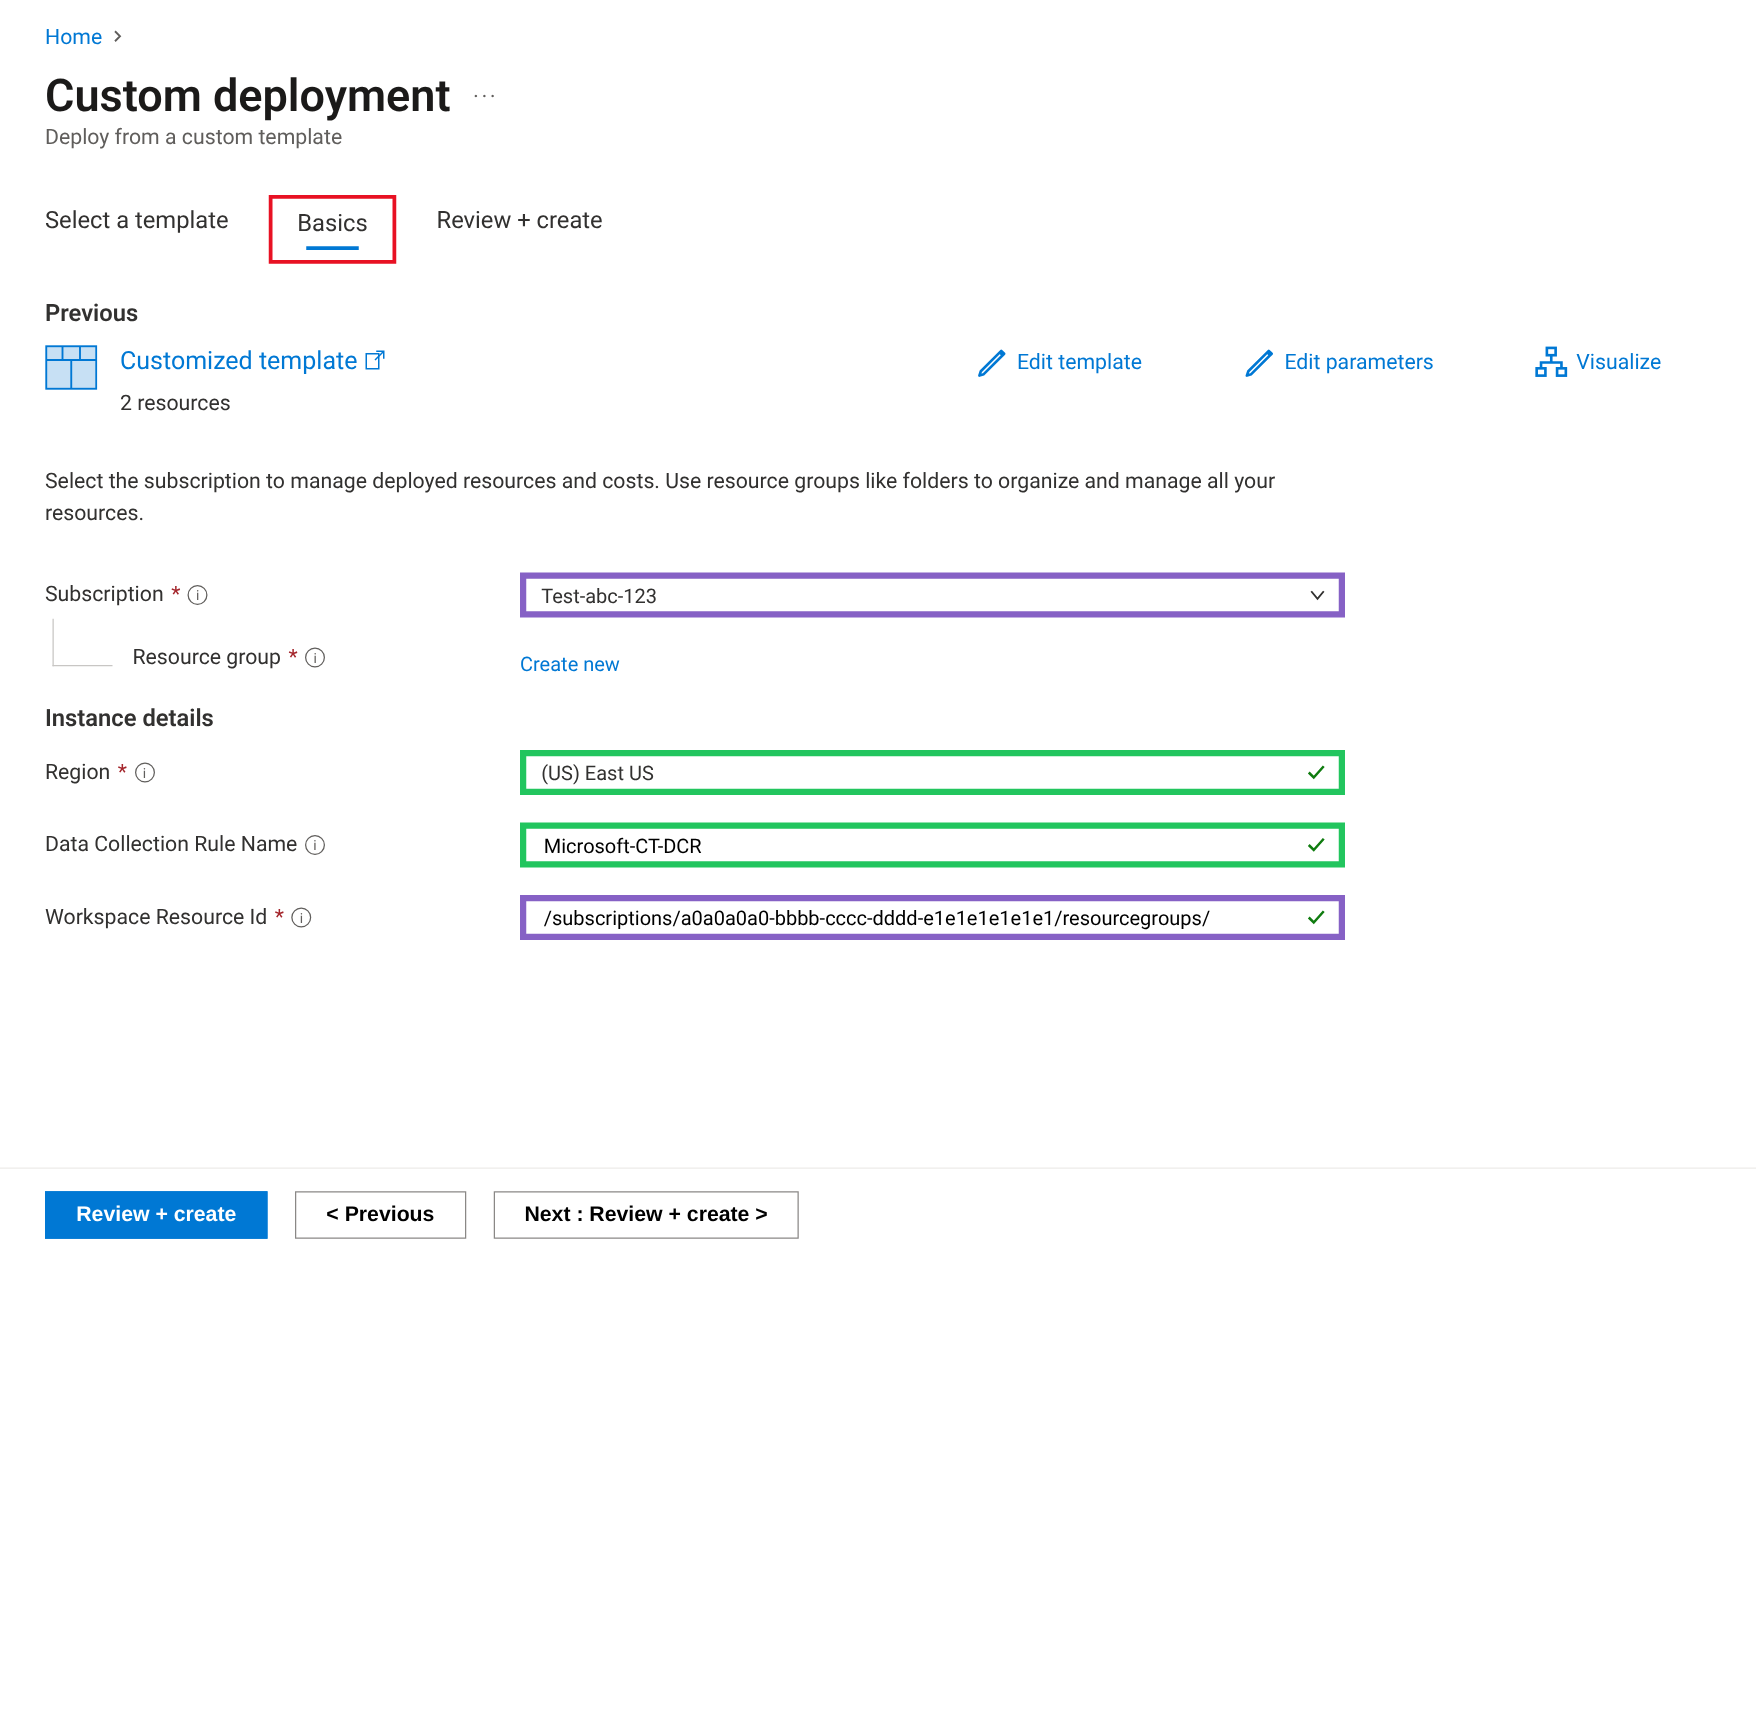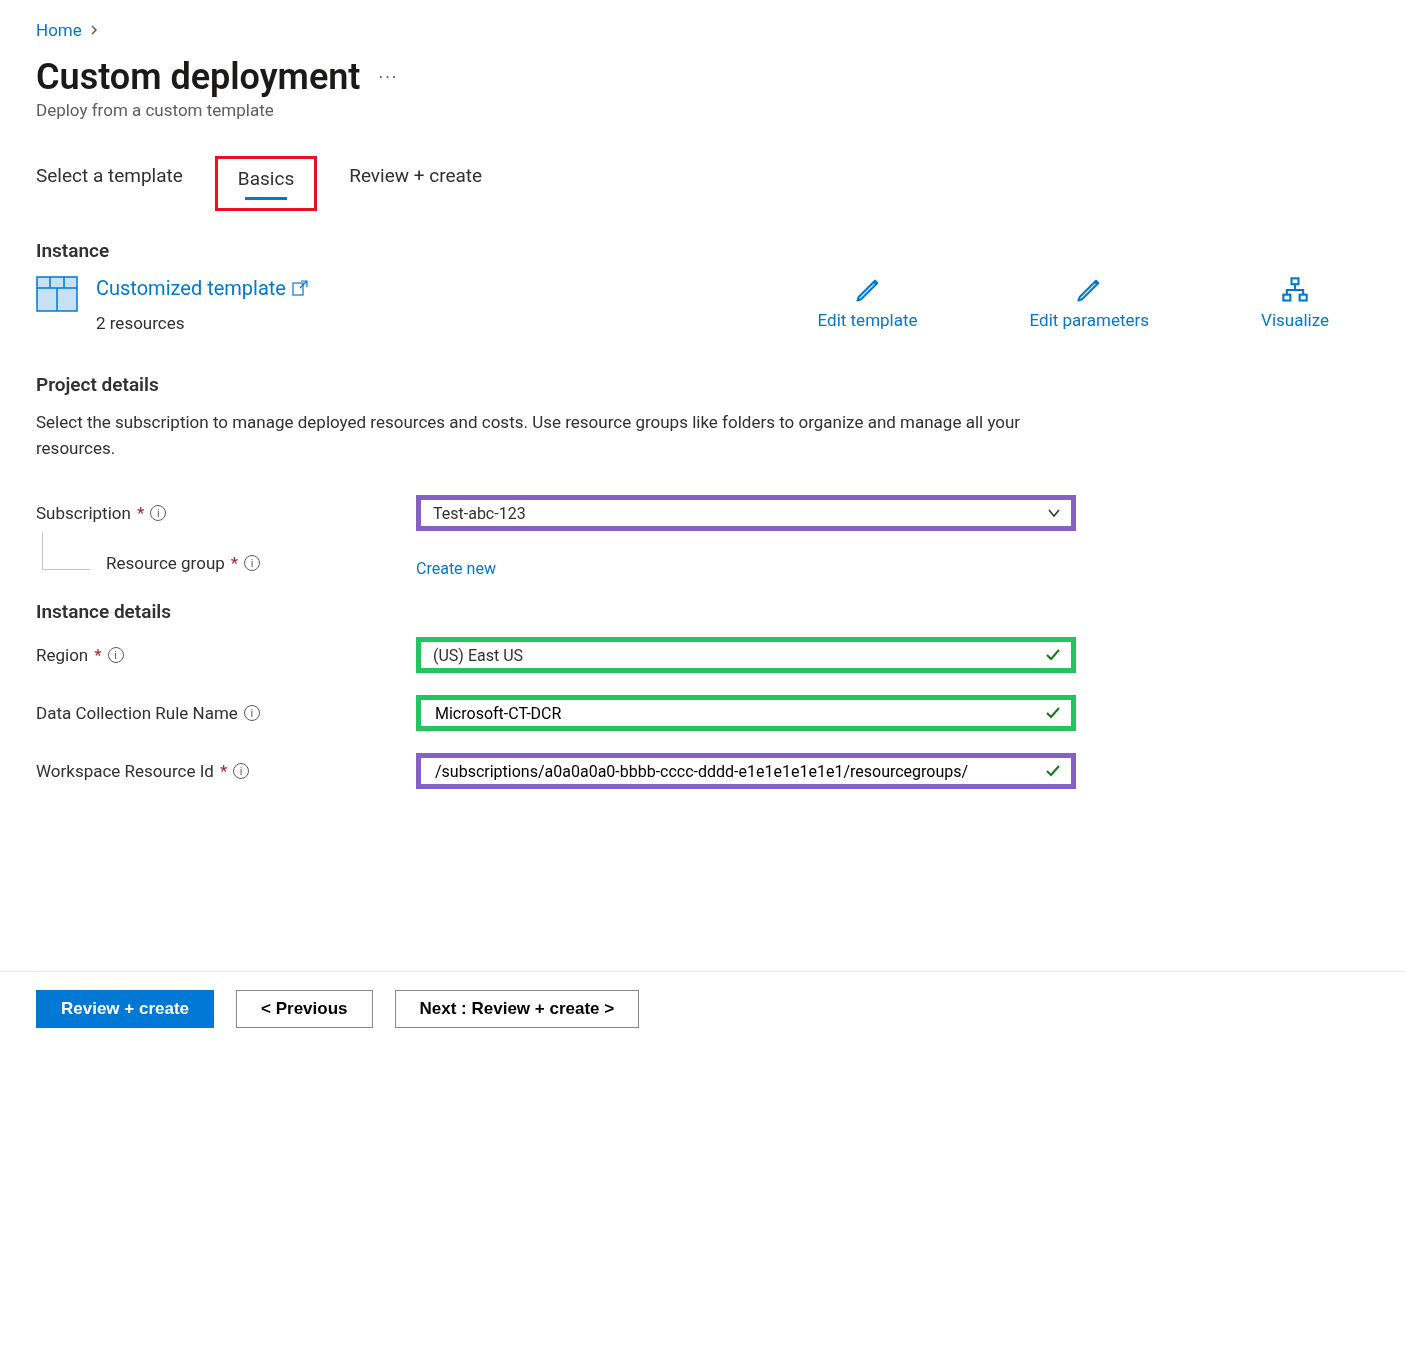--- a/index.html
+++ b/index.html
@@ -29,21 +29,21 @@
   }
   .tab-highlight { border: 3px solid #e81123; padding: 4px 20px 8px 20px; }
   .tab-highlight .tab { padding: 4px 0 10px 0; }
   h3.section { font-size: 19px; font-weight: 600; margin: 0 0 14px 0; }
   .template-row { display:flex; align-items:flex-start; gap:60px; margin-bottom: 40px; }
   .template-left { display:flex; gap:18px; align-items:flex-start; }
   .template-icon { width:42px; height:36px; }
   .template-link { color:#0078d4; text-decoration:none; font-size:20px; display:flex; align-items:center; gap:6px; }
   .resources-count { font-size: 17px; color:#323130; margin-top:13px; }
   .actions { display:flex; gap:80px; margin-left:auto; margin-right:40px; }
-  .action { display:flex; flex-direction:column; align-items:center; gap:6px; color:#0078d4; cursor:pointer; font-size:17px;margin-left:32px; }
+  .action { display:flex; flex-direction:row; align-items:center; gap:6px; color:#0078d4; cursor:pointer; font-size:17px; }
   .action svg { width:28px; height:28px; }
   .desc { font-size:17px; color:#323130; margin: 10px 0 34px 0; line-height:1.5; max-width: 1000px; }
   .form-row { display:flex; align-items:center; margin-bottom: 22px; }
   .label-cell { width: 380px; display:flex; align-items:center; gap:6px; font-size:17px; }
   .required { color:#a4262c; }
   .info-icon { width:16px; height:16px; border:1px solid #605e5c; border-radius:50%; display:inline-flex; align-items:center; justify-content:center; font-size:11px; color:#605e5c; cursor:pointer;}
   .input-cell { flex:1; max-width: 660px; position:relative; }
   .select-box, .text-box {
     width:100%; height:36px; border:5px solid #22c55e; background:#fff;
     display:flex; align-items:center; padding:0 36px 0 12px; font-size:16px;
@@ -85,21 +85,21 @@
   <div class="subtitle">Deploy from a custom template</div>
 
   <div class="tabs">
     <div class="tab">Select a template</div>
     <div class="tab-highlight">
       <div class="tab active">Basics</div>
     </div>
     <div class="tab">Review + create</div>
   </div>
 
-  <h3 class="section">Instance</h3>
+  <h3 class="section">Previous</h3>
 
   <div class="template-row">
     <div class="template-left">
       <svg class="template-icon" viewBox="0 0 42 36">
         <rect x="1" y="1" width="40" height="34" fill="#c7e0f4" stroke="#0078d4" stroke-width="1.5"></rect>
         <line x1="1" y1="12" x2="41" y2="12" stroke="#0078d4" stroke-width="1.5"></line>
         <line x1="14" y1="1" x2="14" y2="12" stroke="#0078d4" stroke-width="1.5"></line>
         <line x1="28" y1="1" x2="28" y2="12" stroke="#0078d4" stroke-width="1.5"></line>
         <line x1="21" y1="12" x2="21" y2="35" stroke="#0078d4" stroke-width="1.5"></line>
       </svg>
@@ -132,21 +132,20 @@
           <rect x="9" y="2" width="6" height="5" fill="none" stroke="#0078d4" stroke-width="1.8"></rect>
           <rect x="2" y="16" width="6" height="5" fill="none" stroke="#0078d4" stroke-width="1.8"></rect>
           <rect x="16" y="16" width="6" height="5" fill="none" stroke="#0078d4" stroke-width="1.8"></rect>
           <path d="M12 7 L12 12 M5 16 L5 12 L19 12 L19 16" stroke="#0078d4" stroke-width="1.8" fill="none"></path>
         </svg>
         <span>Visualize</span>
       </div>
     </div>
   </div>
 
-  <h3 class="section">Project details</h3>
   <div class="desc">Select the subscription to manage deployed resources and costs. Use resource groups like folders to organize and manage all your resources.</div>
 
   <div class="form-row">
     <div class="label-cell">
       <span>Subscription</span>
       <span class="required">*</span>
       <span class="info-icon">i</span>
     </div>
     <div class="input-cell">
       <div class="select-box purple">

